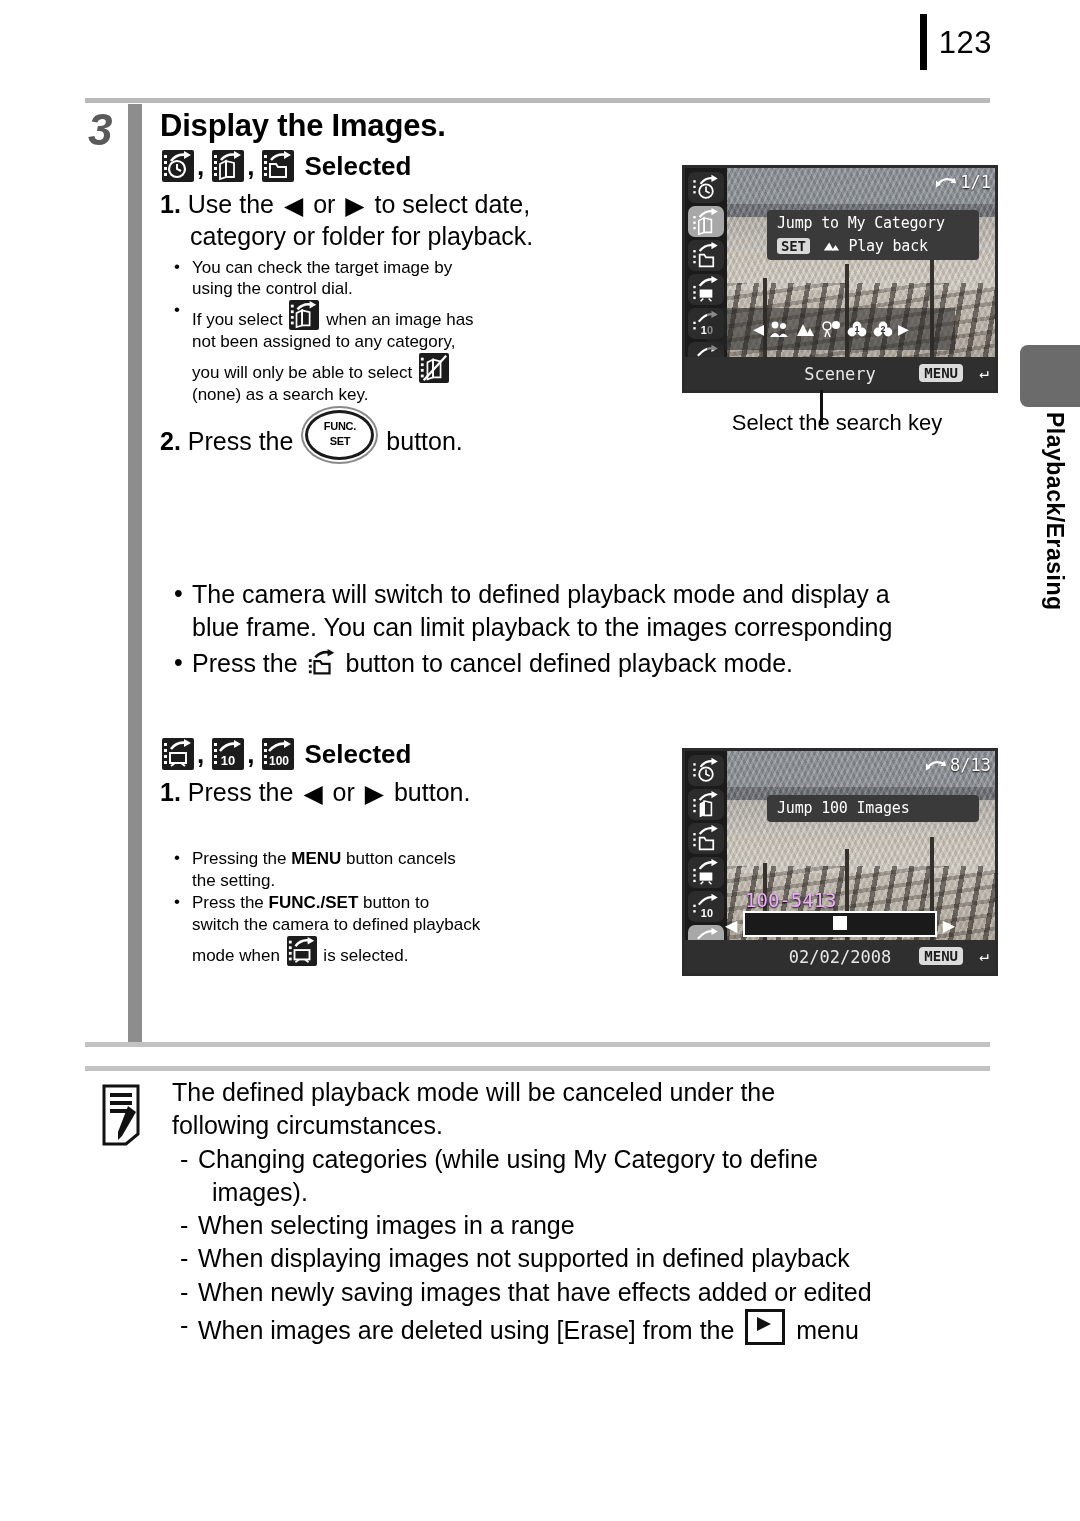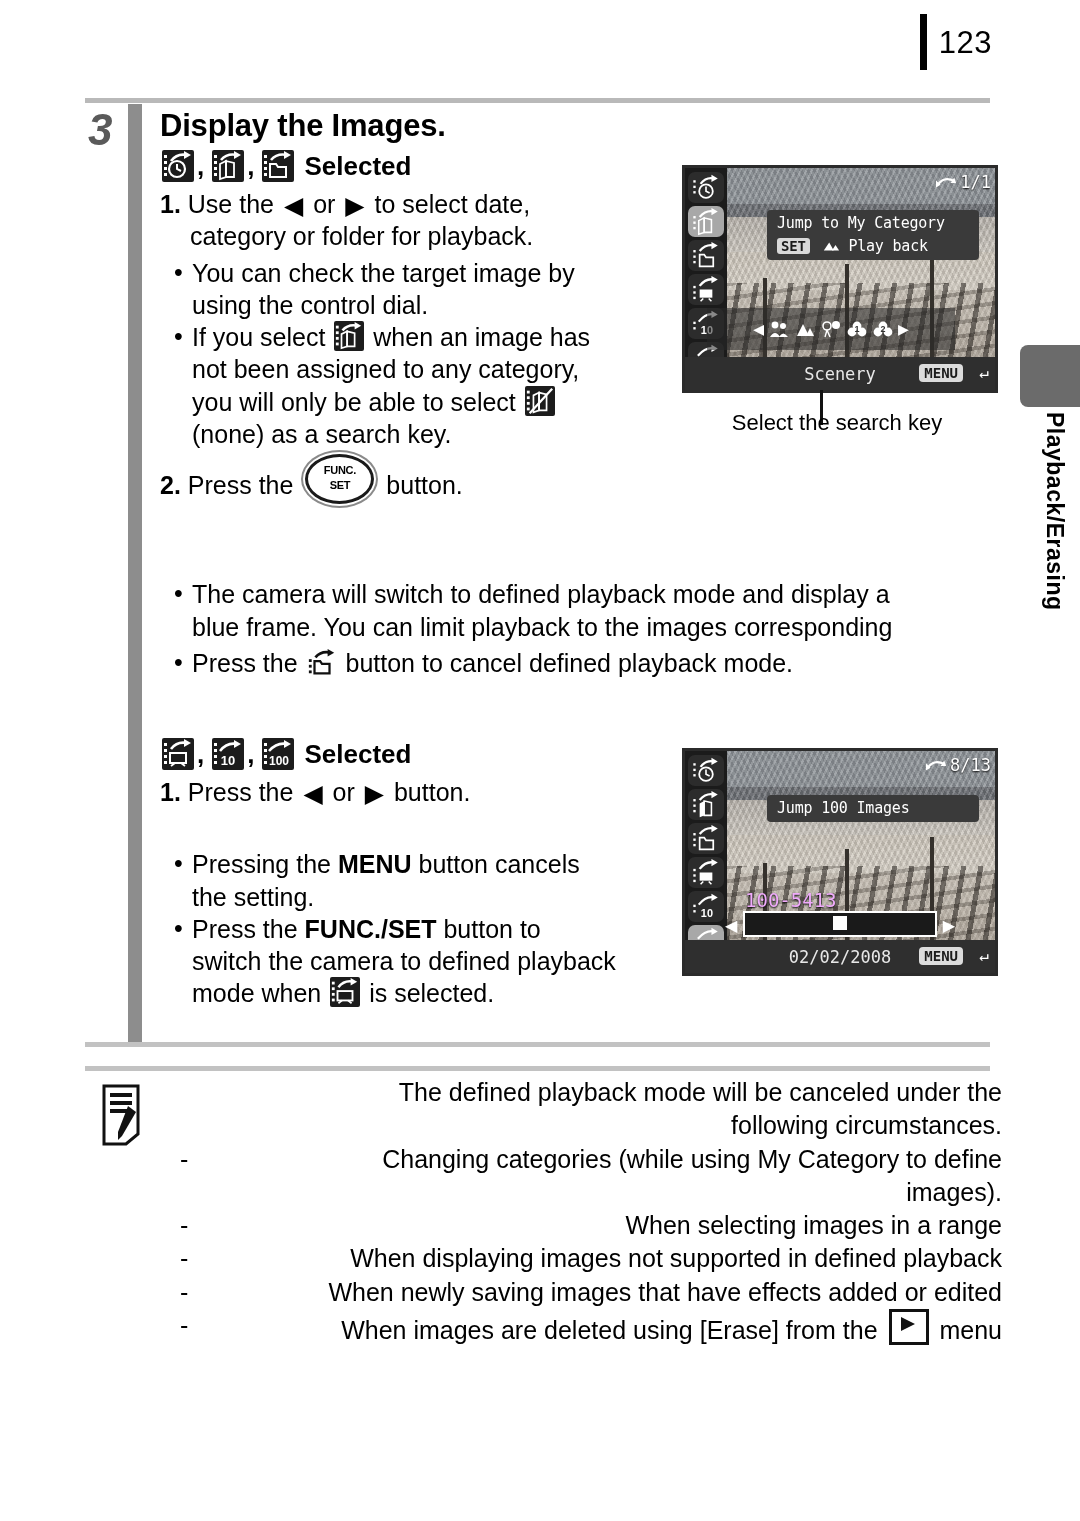--- a/index.html
+++ b/index.html
@@ -59,21 +59,21 @@
   
   .num-item{
     font-size:25px; line-height:1.29; margin:0 0 2px 0;
     display:block;
   }
   .num-item .n{font-weight:bold;}
   .num-item .ind{display:block; padding-left:30px;}
 
   
   .bul{
-    font-size:25px; line-height:1.29; padding-left:32px;
+    font-size:17px; line-height:1.29; padding-left:32px;
     position:relative; margin:0;
   }
   .bul:before{
     content:"\2022"; position:absolute; left:14px; top:-1px;
   }
   .bul .ind{display:block; padding-left:0px;}
 
   
   .wide{
     position:absolute; left:160px; width:830px;
@@ -248,21 +248,21 @@
   }
 
   
   .hr-a{position:absolute; left:85px; top:1042px; width:905px; height:5px; background:#c2c2c2;}
   .hr-b{position:absolute; left:85px; top:1066px; width:905px; height:5px; background:#c2c2c2;}
   .note-icon{
     position:absolute; left:102px; top:1084px; width:48px; height:62px;
   }
   .note-body{
     position:absolute; left:172px; top:1076px; width:830px;
-    font-size:25px; line-height:1.33;text-align:right;
+    font-size:25px; line-height:1.33;
   }
   .note-body p{margin:0;}
   .dash{padding-left:26px; position:relative;}
   .dash:before{content:"-"; position:absolute; left:8px;}
   .dash .ind{display:block; padding-left:14px;}
 </style>
 </head>
 <body>
 
 <div class="page-num-wrap">

